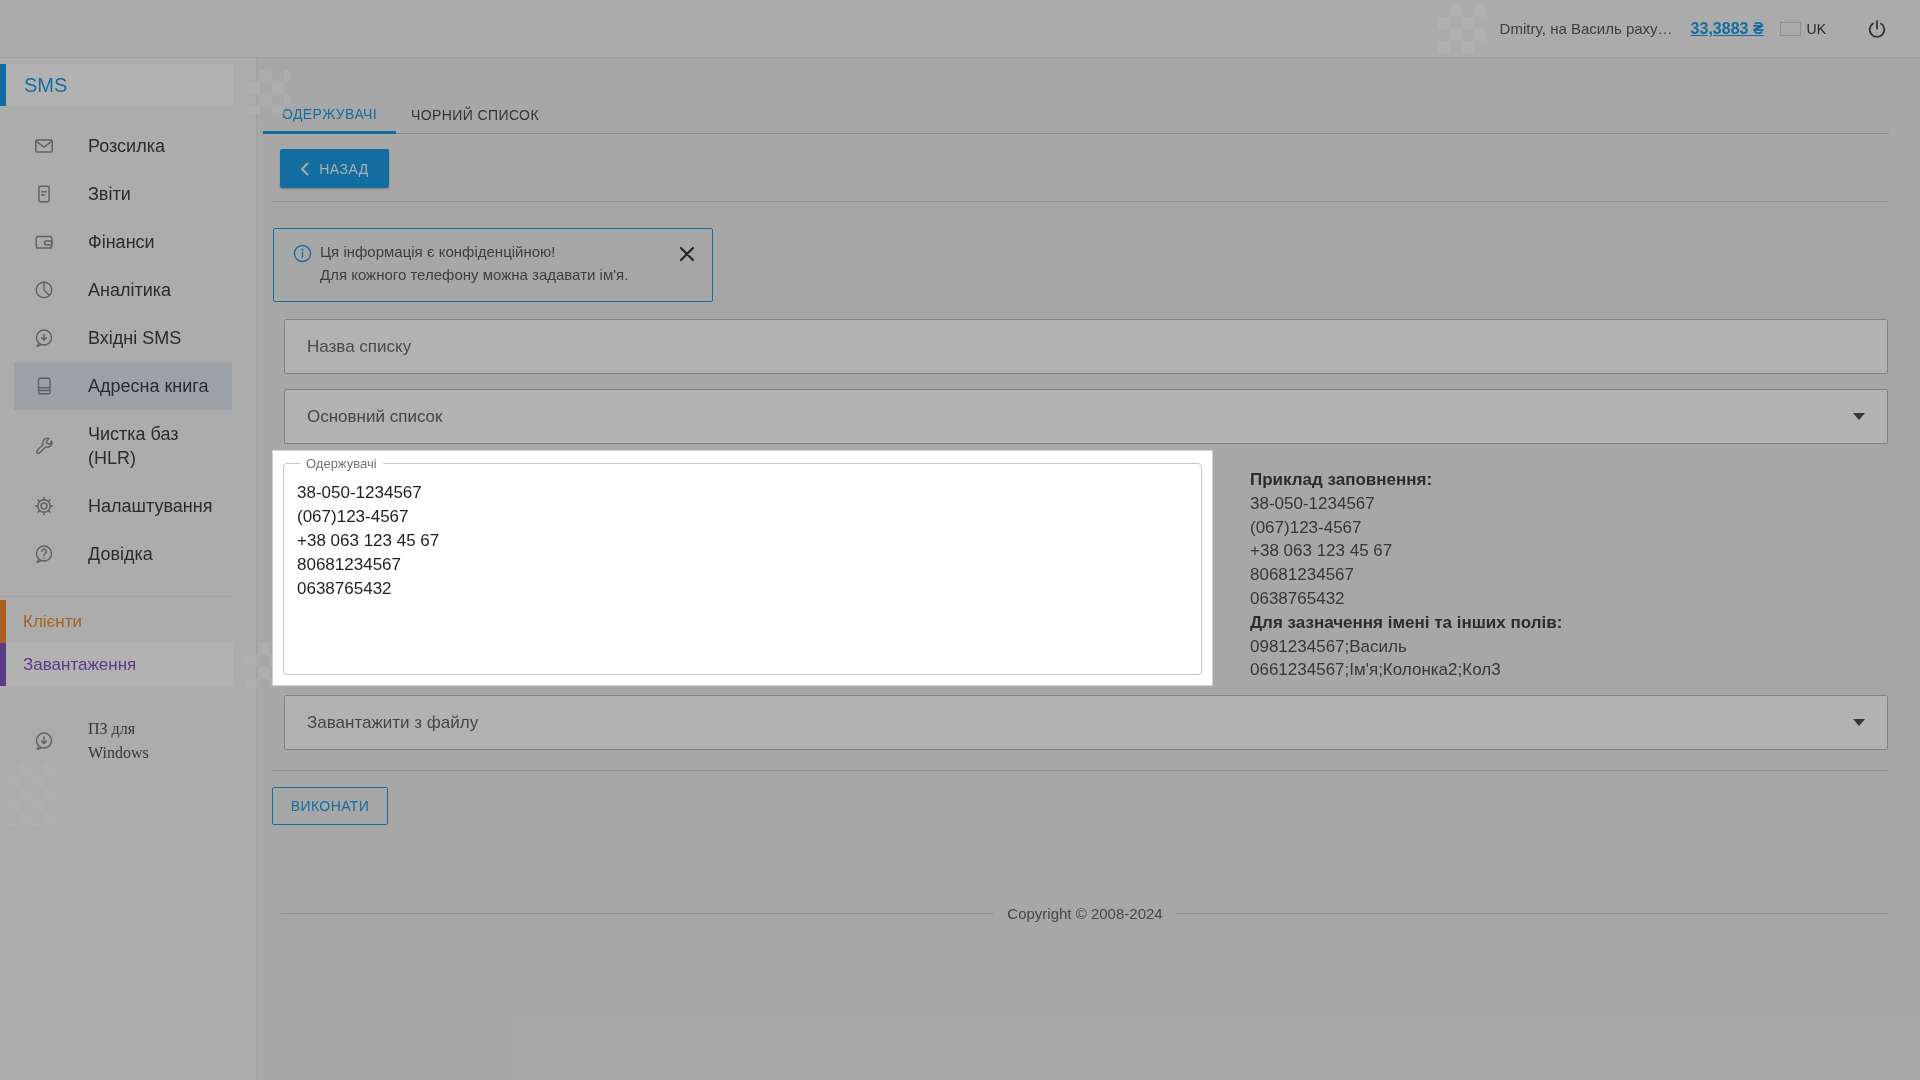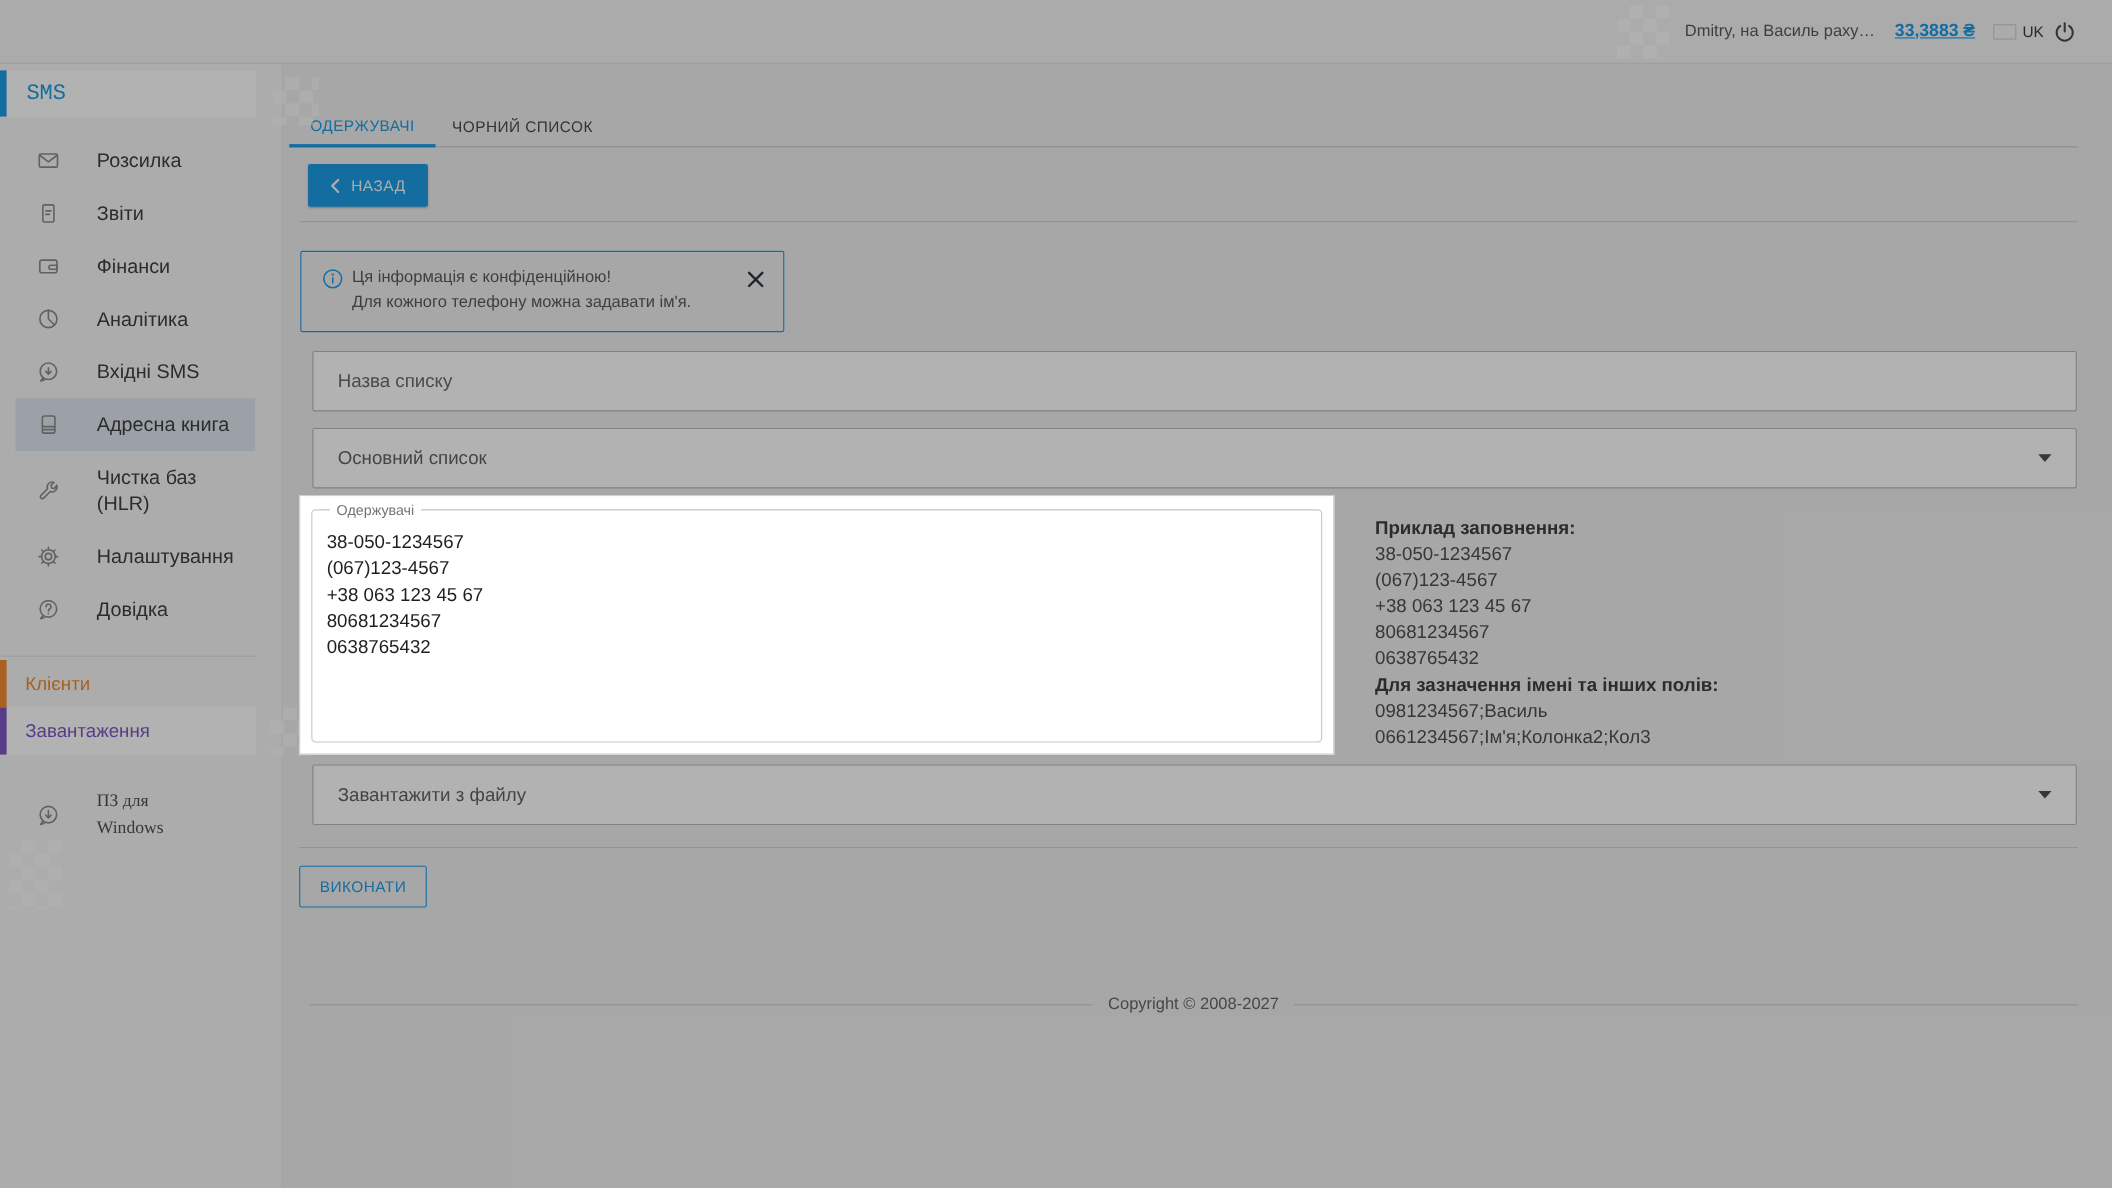--- a/index.html
+++ b/index.html
@@ -7,34 +7,34 @@
   .app { position:absolute; inset:0; width:1920px; height:1080px; background:#f0f0f0; }
 
   
   .topbar { position:absolute; left:0; top:0; width:1920px; height:58px; background:#f5f5f5;
             border-bottom:1px solid #e3e3e3; display:flex; align-items:center; justify-content:flex-end;
             padding-right:32px; z-index:2; }
   .topbar .greeting { font-size:15px; color:#5a5a5a; margin-right:18px; }
   .topbar .balance { font-size:16px; font-weight:bold; color:#1e9de6; text-decoration:underline; margin-right:16px; cursor:pointer; }
   .flag { width:21px; height:14px; margin-right:6px; display:inline-block; border:1px solid #d0d0d0; }
   .flag .b { height:50%; background:#005bbb; } .flag .y { height:50%; background:#ffd500; }
-  .lang { font-size:14px; color:#3a3a3a; margin-right:8px; }
+  .lang { font-size:14px; color:#3a3a3a; margin-right:40px; }
   .power { width:22px; height:22px; cursor:pointer; }
 
   
   .checker { position:absolute; background-image:repeating-conic-gradient(rgba(255,255,255,.55) 0% 25%, transparent 0% 50%);
              background-size:24px 24px; pointer-events:none; }
   .checker.hdr { position:relative; width:48px; height:48px; margin-right:14px; align-self:flex-start; top:5px;
                  background-image:repeating-conic-gradient(rgba(255,255,255,.7) 0% 25%, transparent 0% 50%); }
 
   
   .sidebar { position:absolute; left:0; top:58px; width:257px; height:1022px; background:#f7f7f7;
              border-right:1px solid #e9e9e9; z-index:1; }
   .sms-row { position:absolute; left:0; top:6px; width:233px; height:42px; background:#ffffff;
-             border-left:6px solid #1e9de6; display:flex; align-items:center; padding-left:18px; cursor:pointer;font-family:Liberation Mono, monospace; }
+             border-left:6px solid #1e9de6; display:flex; align-items:center; padding-left:18px; cursor:pointer; }
   .sms-row .t { font-size:20px; color:#1e9de6; }
   .nav { position:absolute; left:0; top:64px; width:257px; display:flex; flex-direction:column; }
   .mi { height:48px; display:flex; align-items:center; padding-left:33px; cursor:pointer; }
   .mi.two { height:72px; }
   .mi.sel { background:#dee7ef; width:218px; margin-left:14px; padding-left:19px; }
   .mi .ic { width:22px; height:22px; flex:0 0 22px; display:inline-flex; }
   .mi .lbl { margin-left:33px; font-size:18px; color:#404040; max-width:138px; line-height:24px; }
   .sec { position:absolute; left:0; width:233px; height:43px; display:flex; align-items:center;
          padding-left:23px; font-size:17px; cursor:pointer; }
   .sec .bar { position:absolute; left:0; top:0; width:6px; height:100%; }
@@ -301,21 +301,21 @@
   <div class="field sel2">
     <span class="val">Завантажити з файлу</span>
     <span class="caret"></span>
   </div>
 
   <div class="hr2"></div>
 
   <button class="exec-btn">ВИКОНАТИ</button>
 
   <div class="foot-line"></div>
-  <div class="copyright">Copyright © 2008-2027</div>
+  <div class="copyright">Copyright © 2008-2024</div>
 </div>
 
 <div class="dim-overlay"></div>
 
 <div class="spotlight">
   <fieldset>
     <legend>Одержувачі</legend>
     <textarea spellcheck="false" style="">38-050-1234567
 (067)123-4567
 +38 063 123 45 67

